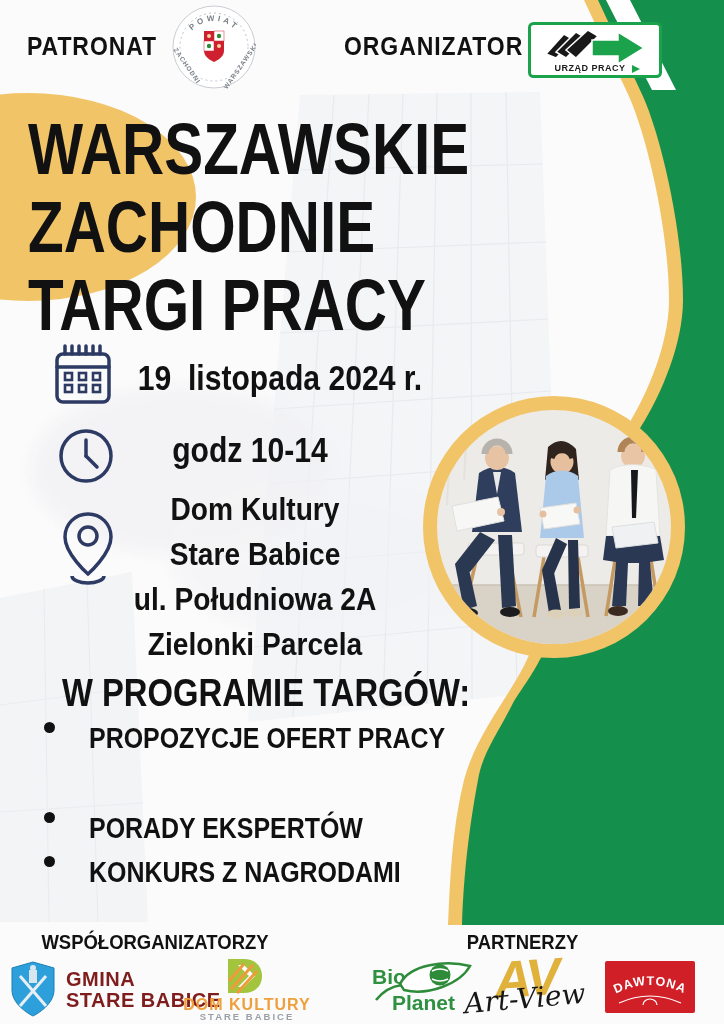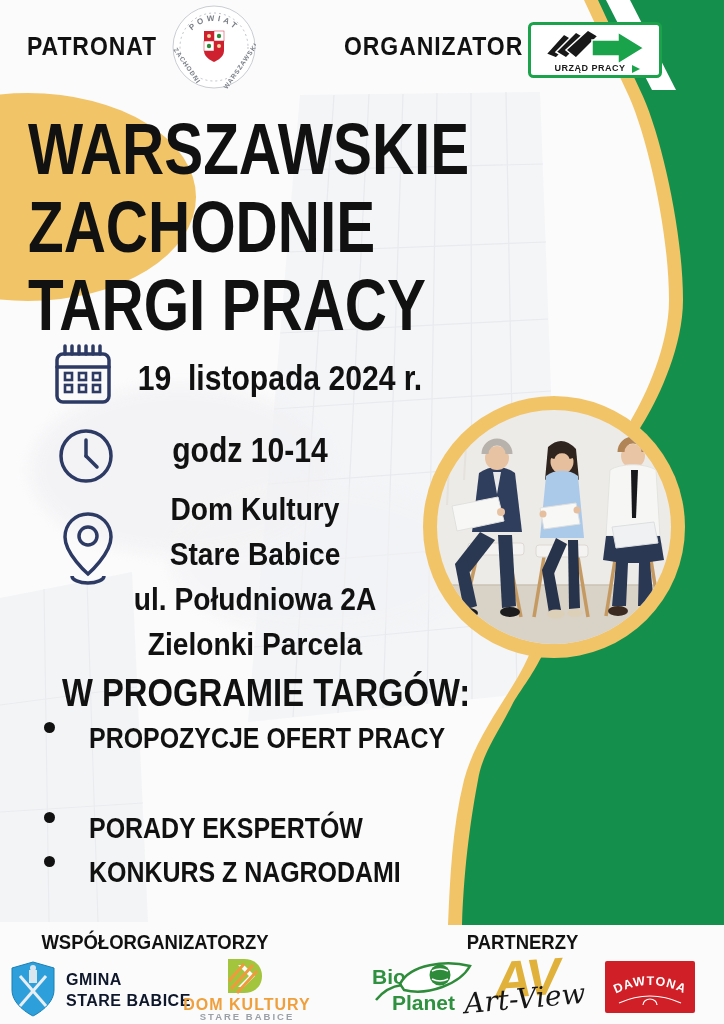--- a/index.html
+++ b/index.html
@@ -22,22 +22,22 @@
               text-align:center;transform:scaleX(.88);transform-origin:center top;}
   .prog-h{left:62px;top:671px;font-size:39px;font-weight:800;white-space:nowrap;
           transform:scaleX(.84);transform-origin:left top;}
   .bullet{position:absolute;left:44px;display:flex;align-items:flex-start;gap:34px;height:34px;}
   .bullet .dot{width:11px;height:11px;border-radius:50%;background:#111;flex:0 0 auto;}
   .bullet .txt{font-size:29px;font-weight:800;white-space:nowrap;
                transform:scaleX(.86);transform-origin:left center;}
   
   .footer-h{font-size:21px;font-weight:800;text-align:center;white-space:nowrap;
             transform:scaleX(.88);transform-origin:center top;}
-  .gmina-text{left:66px;top:969px;font-size:16px;font-weight:600;line-height:21px;
-              letter-spacing:.5px;color:#0f172a;}
+  .gmina-text{left:66px;top:969px;font-size:20px;font-weight:600;line-height:21px;
+              letter-spacing:.5px;color:#7f1d1d;}
   .dk-line1{left:172px;top:996px;width:150px;text-align:center;font-size:16px;font-weight:800;
             letter-spacing:1px;color:#ef9f3b;}
   .dk-line2{left:172px;top:1011px;width:150px;text-align:center;font-size:9.5px;font-weight:700;
             letter-spacing:2px;color:#9aa0a6;}
   .av-mono{left:494px;top:948px;font-size:52px;font-weight:800;font-style:italic;
            color:#e0b23c;letter-spacing:-2px;transform:rotate(-4deg);}
   .av-script{left:464px;top:982px;font-size:28px;font-style:italic;color:#161616;
              font-family:"DejaVu Serif",serif;transform:rotate(-5deg);white-space:nowrap;}
 </style>
 </head>

